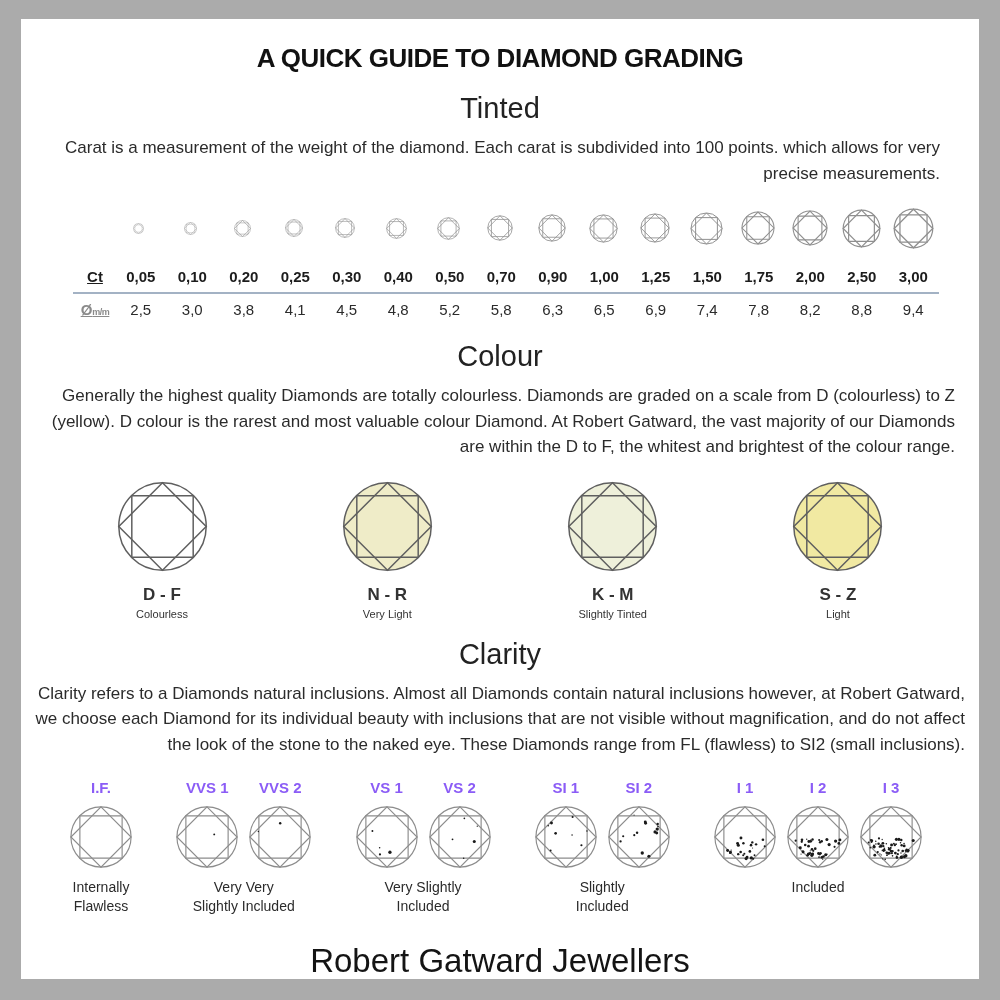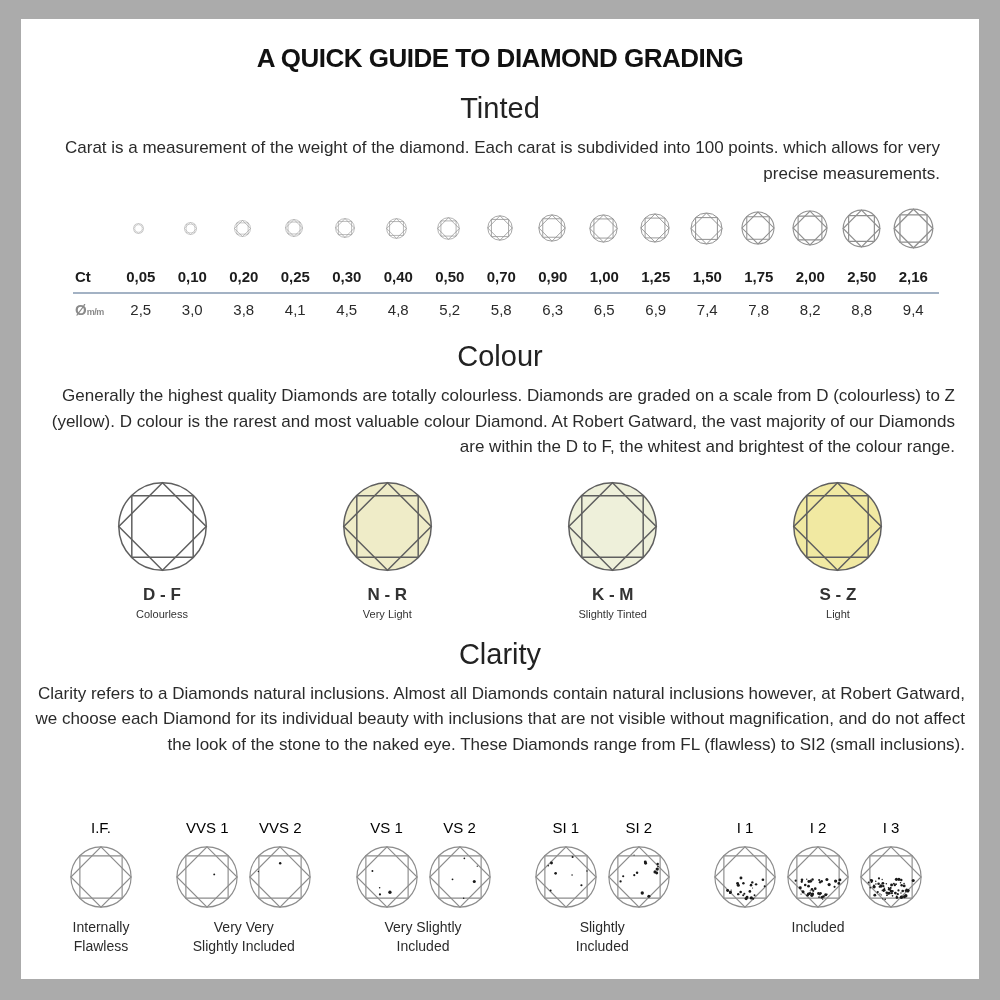--- a/index.html
+++ b/index.html
@@ -50,21 +50,21 @@
   }
   .carat-scale .row-label-cell{width:40px;flex:none;}
   .carat-scale .cell{flex:1;display:flex;justify-content:center;align-items:center;}
   .carat-table{
     margin:10px 40px 0 52px;
     font-size:15px;
   }
   .carat-row{display:flex;align-items:baseline;padding:4px 0;}
   .carat-row.ct{font-weight:700;color:#1c1c1c;border-bottom:2px solid #a3b2c4;padding-bottom:7px;}
   .carat-row.mm{color:#2b2b2b;padding-top:7px;}
-  .carat-row .row-label-cell{width:40px;flex:none;text-align:left;padding-left:2px;}
+  .carat-row .row-label-cell{width:40px;flex:none;text-align:center;padding-left:2px;text-decoration:underline;}
   .carat-row .cell{flex:1;text-align:center;}
   .diam-label{color:#8a8a8a;font-weight:700;}
   .diam-label .unit{font-size:9px;letter-spacing:-0.5px;}
   
   .colour-row{
     display:flex;
     justify-content:space-between;
     margin:20px 66px 0 66px;
   }
   .colour-grade{width:150px;text-align:center;}
@@ -73,21 +73,21 @@
   .colour-name{margin-top:3px;font-size:11px;color:#333;}
   
   .clarity-row{
     display:flex;
     justify-content:space-between;
     margin:22px 56px 0 48px;
   }
   .clarity-group{text-align:center;}
   .clarity-stones{display:flex;gap:9px;justify-content:center;}
   .clarity-grade{width:64px;}
-  .clarity-grade .g-label{font-size:15px;font-weight:400;color:#000000;margin-bottom:9px;white-space:nowrap;margin-top:40px;}
+  .clarity-grade .g-label{font-size:15px;font-weight:700;color:#8b5cf6;margin-bottom:9px;white-space:nowrap;}
   .clarity-caption{
     margin-top:9px;font-size:14px;color:#2b2b2b;line-height:1.35;white-space:pre-line;
   }
   
   .page-footer{
     margin:26px 0 0 0;
     text-align:center;
     font-size:33px;
     font-weight:400;
     color:#141414;
@@ -232,21 +232,21 @@
           <div class="cell">0,40</div>
           <div class="cell">0,50</div>
           <div class="cell">0,70</div>
           <div class="cell">0,90</div>
           <div class="cell">1,00</div>
           <div class="cell">1,25</div>
           <div class="cell">1,50</div>
           <div class="cell">1,75</div>
           <div class="cell">2,00</div>
           <div class="cell">2,50</div>
-          <div class="cell">2,16</div>
+          <div class="cell">3,00</div>
         </div>
       <div class="carat-row mm" id="carat-row-mm">
           <div class="row-label-cell diam-label"><span>Ø</span><span class="unit">m/m</span></div>
           <div class="cell">2,5</div>
           <div class="cell">3,0</div>
           <div class="cell">3,8</div>
           <div class="cell">4,1</div>
           <div class="cell">4,5</div>
           <div class="cell">4,8</div>
           <div class="cell">5,2</div>

